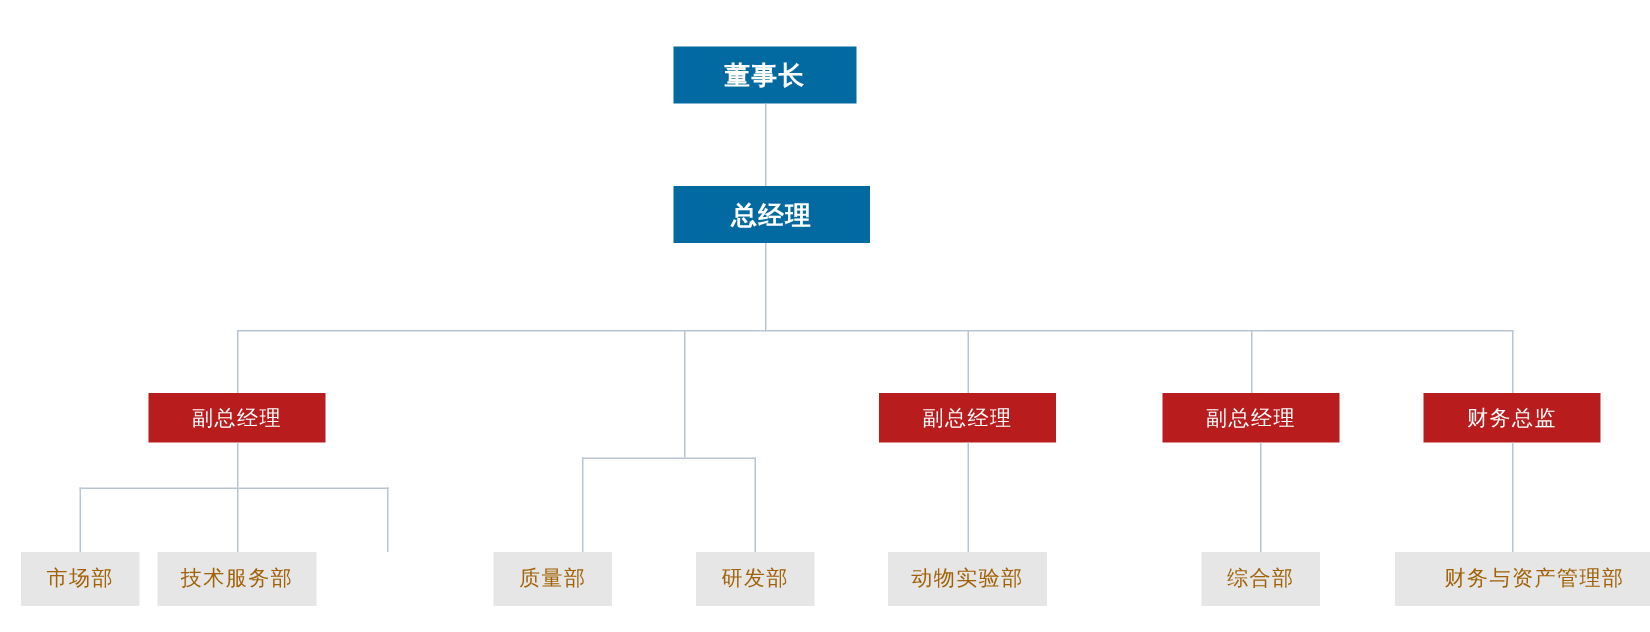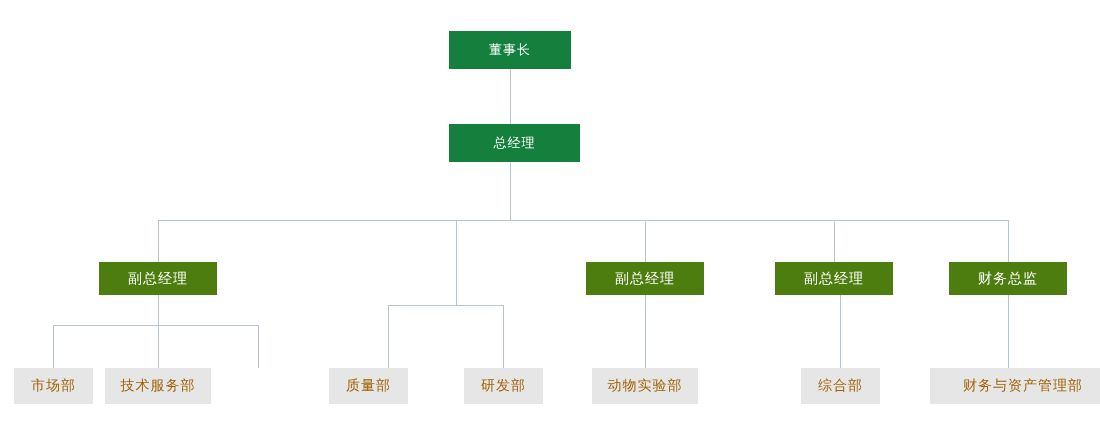--- a/index.html
+++ b/index.html
@@ -18,27 +18,28 @@
 
   
   .node{
     position:absolute;
     display:flex;align-items:center;justify-content:center;
     box-sizing:border-box;
     white-space:nowrap;
     letter-spacing:1px;
   }
   .node.exec{
-    background:#15803d;
+    background:#0369a1;
     color:#ffffff;
-    font-size:13px;
+    font-size:17px;
     height:38px;
+    font-weight:bold;
   }
   .node.vp{
-    background:#4d7c0f;
+    background:#b91c1c;
     color:#ffffff;
     font-size:14px;
     height:33px;
   }
   .node.dept{
     background:#e6e6e6;
     color:#a16207;
     font-size:14px;
     height:36px;
   }

